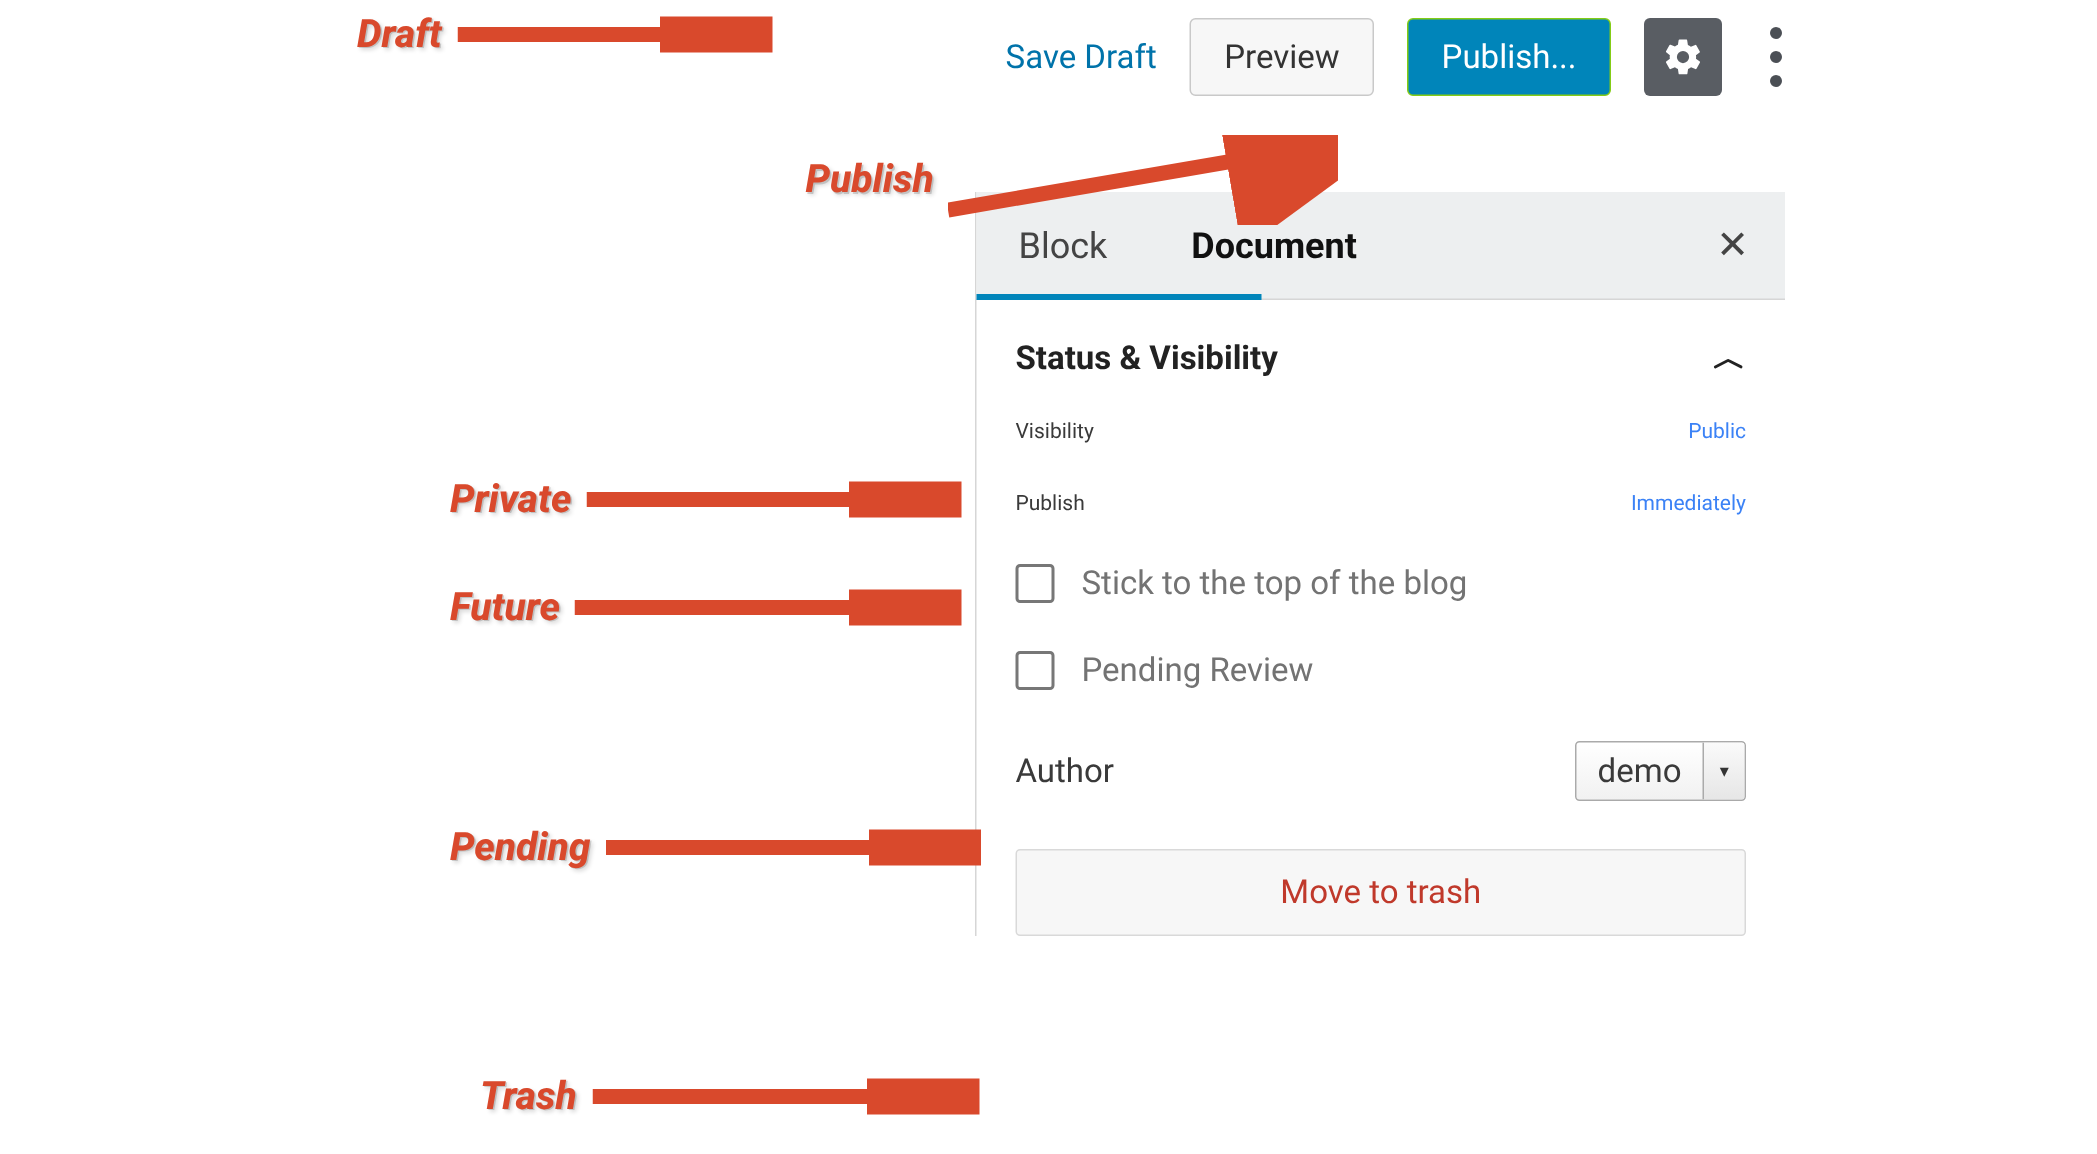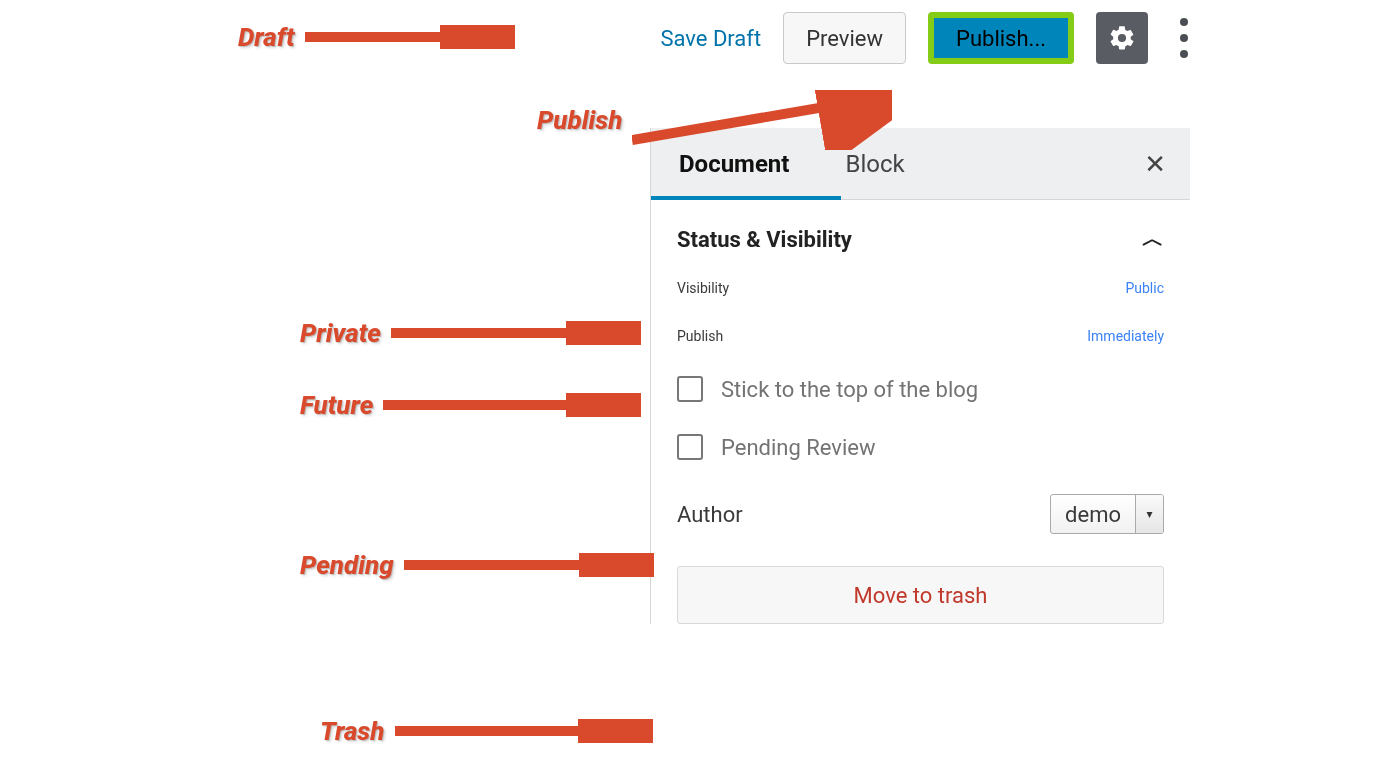--- a/index.html
+++ b/index.html
@@ -37,22 +37,22 @@
     align-items: center;
     cursor: pointer;
   }
   .btn-preview {
     background: #f7f7f7;
     border: 1px solid #c9c9c9;
     color: #333;
   }
   .btn-publish {
     background: #0085ba;
-    border: 6px solid #84cc16;
-    color: #000000;
+    border: 1px solid #84cc16;
+    color: #ffffff;
   }
   .btn-settings {
     width: 52px;
     height: 52px;
     background: #595d63;
     border-radius: 4px;
     display: inline-flex;
     align-items: center;
     justify-content: center;
     cursor: pointer;
@@ -230,22 +230,22 @@
   </span>
   <span class="kebab">
     <span></span>
     <span></span>
     <span></span>
   </span>
 </div>
 
 <div class="panel">
   <div class="tabs">
+    <div class="tab">Block</div>
     <div class="tab active">Document</div>
-    <div class="tab">Block</div>
     <div class="close">
       <span>✕</span>
     </div>
     <div class="tab-underline"></div>
   </div>
 
   <div class="section-header">
     <span>Status &amp; Visibility</span>
     <span class="chev">︿</span>
   </div>
@@ -274,21 +274,21 @@
     <span>Author</span>
     <span class="select">
       <span class="val">demo</span>
       <span class="caret">▾</span>
     </span>
   </div>
 
   <div class="trash-btn">Move to trash</div>
 </div>
 
-<div class="callout" style="top:22px; left:238px;">
+<div class="callout" style="top:8px; left:238px;">
   <span class="lbl">Draft</span>
   <svg width="210" height="24">
     <defs>
         <marker id="ah1" markerWidth="12" markerHeight="12" refX="6" refY="6" orient="auto">
           <path d="M0,0 L12,6 L0,12 Z" fill="#d9492c"></path>
         </marker>
       </defs>
     <line x1="0" y1="12" x2="195" y2="12" stroke="#d9492c" stroke-width="10" marker-end="url(#ah1)"></line>
   </svg>
 </div>

